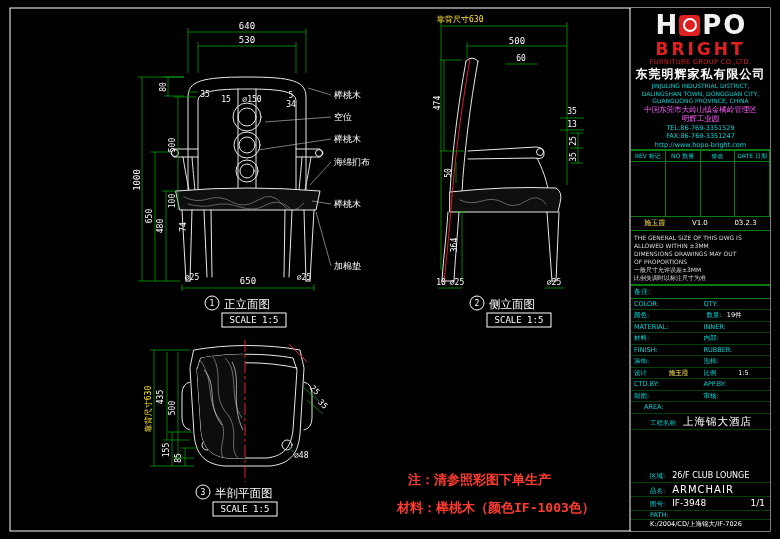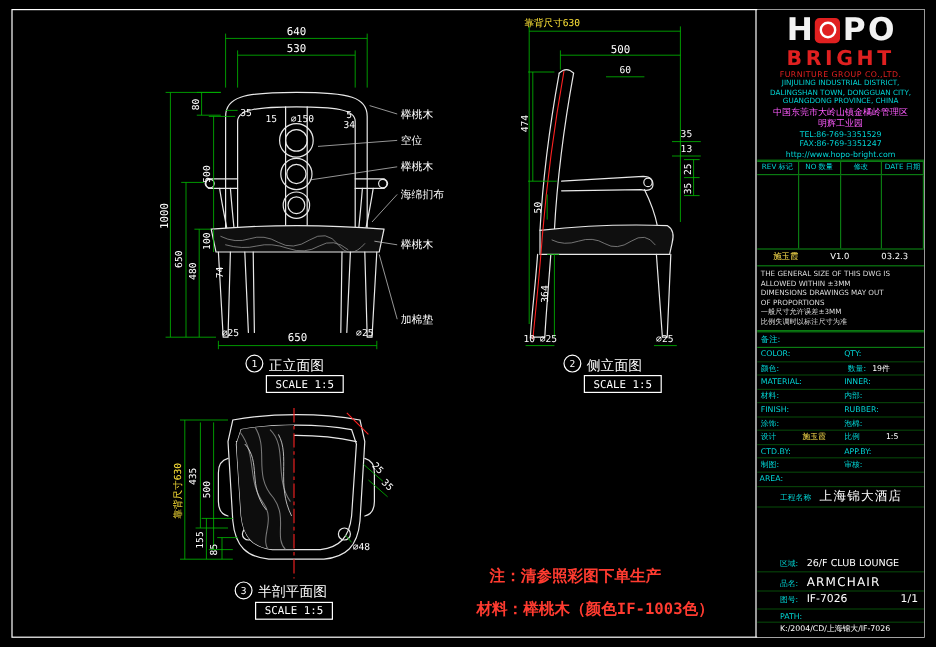--- a/index.html
+++ b/index.html
@@ -40,21 +40,21 @@
   .rev-box div{flex:1;border-right:1px solid #0a7a12;}
   .ver{display:flex;justify-content:space-around;font-size:7px;line-height:13px;color:#fff;border-bottom:1px solid #0a7a12;}
   .ver .y{color:#ffe14d;}
   .tol{font-size:6px;line-height:8px;color:#dcdcdc;padding:3px 3px 2px 3px;}
   .remark{font-size:7px;color:#00d4d4;line-height:12px;padding-left:3px;border-top:1px solid #0a7a12;border-bottom:1px solid #0a7a12;}
   .frow{display:flex;font-size:6.5px;line-height:10.5px;border-bottom:1px solid #063f08;color:#00d4d4;}
   .frow span{flex:1;padding-left:3px;white-space:nowrap;overflow:hidden;}
   .frow .v{color:#fff;}
   .frow .y{color:#ffe14d;}
   .proj{flex:1;display:flex;flex-direction:column;justify-content:space-between;padding-bottom:2px;}
-  .area{font-size:6.5px;color:#00d4d4;line-height:11px;padding-left:2px;border-bottom:1px solid #063f08;}
+  .area{font-size:6.5px;color:#00d4d4;line-height:11px;padding-left:13px;border-bottom:1px solid #063f08;}
   .prow{display:flex;align-items:baseline;gap:7px;padding-left:19px;border-bottom:1px solid #063f08;}
   .plab{font-size:6.5px;color:#00d4d4;white-space:nowrap;}
   .pname{color:#fff;font-size:10.5px;font-weight:normal;letter-spacing:1px;line-height:15px;}
   .pzone{color:#fff;font-size:8px;line-height:12px;margin-top:40px;}
   .pitem{color:#fff;font-size:10px;letter-spacing:1px;line-height:13px;}
   .pdwg{color:#fff;font-size:9px;line-height:13px;}
   .psheet{color:#fff;font-size:9px;margin-left:auto;margin-right:5px;}
   .ppath{color:#fff;font-size:6.5px;line-height:9px;}
 </style>
 </head>
@@ -263,20 +263,21 @@
     <div class="logo-row">
       <span class="lw">H</span>
       <span class="lsq">
           <span class="lring"></span>
         </span>
       <span class="lw">P</span>
       <span class="lw">O</span>
     </div>
     <div class="brand">BRIGHT</div>
     <div class="coen">FURNITURE GROUP CO.,LTD.</div>
+    <div class="cocn">东莞明辉家私有限公司</div>
     <div class="addr">JINJULING INDUSTRIAL DISTRICT,</div>
     <div class="addr">DALINGSHAN TOWN, DONGGUAN CITY,</div>
     <div class="addr">GUANGDONG PROVINCE, CHINA</div>
     <div class="addrcn">中国东莞市大岭山镇金橘岭管理区</div>
     <div class="addrcn">明辉工业园</div>
     <div class="contact">TEL:86-769-3351529</div>
     <div class="contact">FAX:86-769-3351247</div>
     <div class="contact">http://www.hopo-bright.com</div>
   </div>
 
@@ -360,21 +361,21 @@
     <div class="prow">
       <span class="plab">区域:</span>
       <span class="pzone">26/F CLUB LOUNGE</span>
     </div>
     <div class="prow">
       <span class="plab">品名:</span>
       <span class="pitem">ARMCHAIR</span>
     </div>
     <div class="prow">
       <span class="plab">图号:</span>
-      <span class="pdwg">IF-7026</span>
+      <span class="pdwg">IF-3948</span>
       <span class="psheet">1/1</span>
     </div>
     <div class="prow">
       <span class="plab">PATH:</span>
     </div>
     <div class="prow" style="border-bottom:none">
       <span class="ppath">K:/2004/CD/上海锦大/IF-7026</span>
     </div>
   </div>
 </div>

